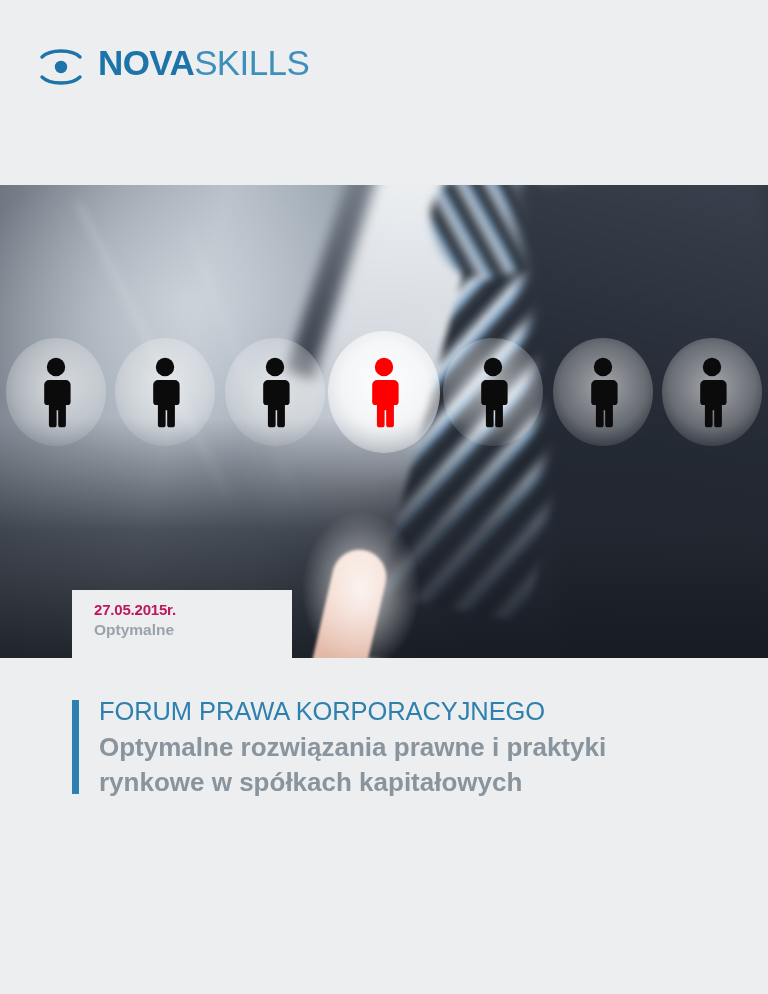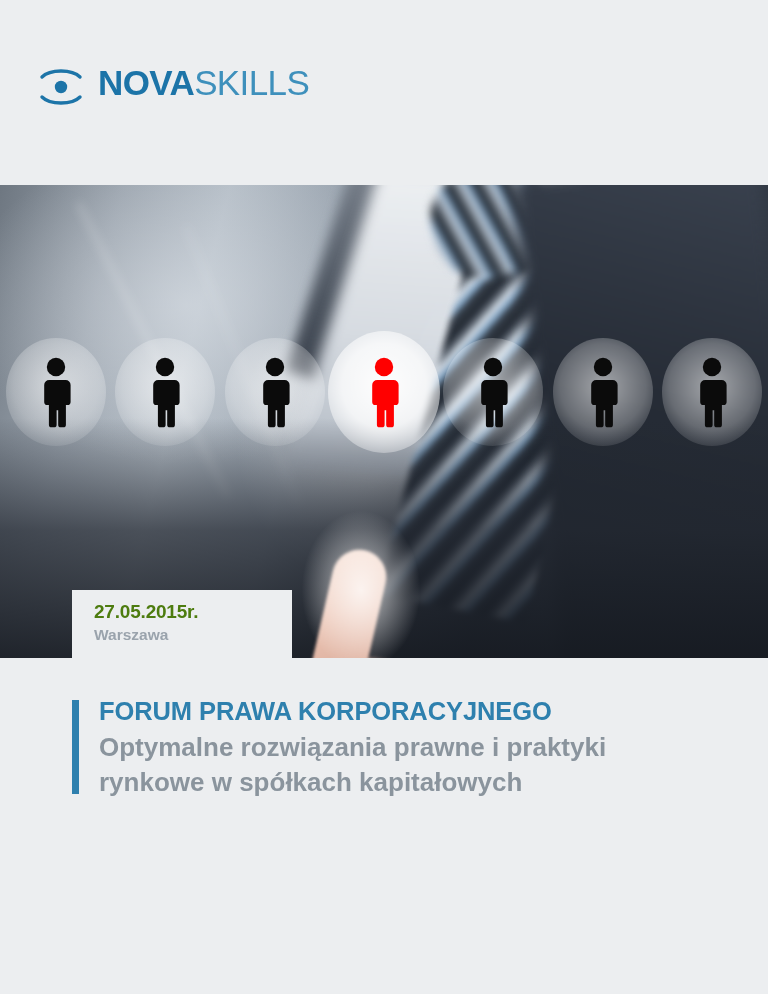--- a/index.html
+++ b/index.html
@@ -27,21 +27,20 @@
     width: 768px;
     height: 185px;
     background: #ECEEF0;
   }
   .logo-block {
     position: absolute;
     left: 38px;
     top: 44px;
     display: flex;
     align-items: flex-start;
-    margin-top: 20px;
   }
   .logo-mark {
     width: 46px;
     height: 46px;
     margin-right: 14px;
     flex: 0 0 auto;
     display: block;
   }
   .logo-text-wrap {
     display: flex;
@@ -259,23 +258,23 @@
     left: 72px;
     top: 405px;
     width: 220px;
     height: 68px;
     background: #ECEEF0;
     z-index: 6;
     padding: 11px 0 0 22px;
     box-sizing: border-box;
   }
   .date-main {
-    font-size: 19px;
+    font-size: 15px;
     font-weight: bold;
-    color: #4d7c0f;
+    color: #be185d;
     line-height: 1.15;
     letter-spacing: -0.2px;
   }
   .date-city {
     font-size: 15.5px;
     font-weight: bold;
     color: #9AA3AC;
     line-height: 1.25;
     margin-top: 2px;
   }
@@ -293,21 +292,21 @@
     top: 4px;
     width: 7px;
     height: 94px;
     background: #2E80AE;
   }
   .title-texts {
     padding-left: 27px;
   }
   .event-title {
     font-size: 25.5px;
-    font-weight: bold;
+    font-weight: normal;
     color: #2E80AE;
     letter-spacing: -0.1px;
     line-height: 1.18;
     margin: 0 0 4px 0;
   }
   .event-subtitle {
     font-size: 26px;
     font-weight: bold;
     color: #8A949D;
     line-height: 1.33;
@@ -410,21 +409,21 @@
         <svg class="person" viewBox="0 0 44 72">
           <circle cx="22" cy="11" r="9.2" fill="#0B0B0B"></circle>
           <path d="M12.4 24 h19.2 a5 5 0 0 1 5 5 v17 a3.1 3.1 0 0 1 -3.1 3.1 h-1.6 v19.6 a2.6 2.6 0 0 1 -2.6 2.6 h-2.5 a2.6 2.6 0 0 1 -2.6 -2.6 v-14.4 h-1.6 v14.4 a2.6 2.6 0 0 1 -2.6 2.6 h-2.5 a2.6 2.6 0 0 1 -2.6 -2.6 v-19.6 h-1.6 a3.1 3.1 0 0 1 -3.1 -3.1 v-17 a5 5 0 0 1 5 -5 z" fill="#0B0B0B"></path>
         </svg>
       </div>
 
     </div>
 
     <div class="date-badge">
       <div class="date-main">27.05.2015r.</div>
-      <div class="date-city">Warszawa</div>
+      <div class="date-city">Optymalne</div>
     </div>
 
   </div>
 
   <div class="title-block">
     <div class="accent-bar"></div>
     <div class="title-texts">
       <h1 class="event-title">FORUM PRAWA KORPORACYJNEGO</h1>
       <p class="event-subtitle">Optymalne rozwiązania prawne i praktyki rynkowe w spółkach kapitałowych</p>
     </div>

